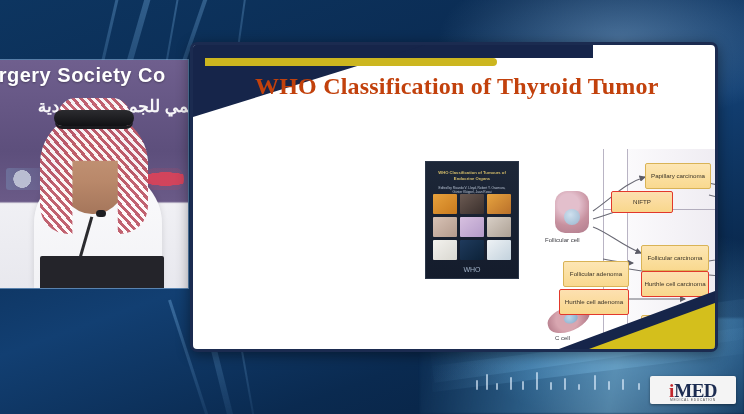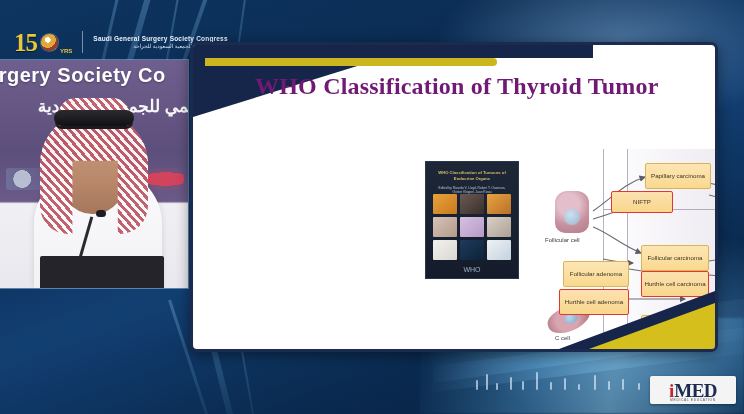--- a/index.html
+++ b/index.html
@@ -68,21 +68,21 @@
   .cl-ar{font-size:5.5px;color:#cfe0f2;white-space:nowrap;direction:rtl;}
 
   
   #slide{position:absolute;left:190px;top:42px;width:522px;height:304px;background:#ffffff;
      border:3px solid #1b2b50;border-radius:7px;overflow:hidden;box-shadow:0 3px 14px rgba(0,0,0,.45);}
   .sl-navy{position:absolute;left:0;top:0;width:232px;height:72px;background:#16254a;
      clip-path:polygon(0 0,100% 0,0 100%);}
   .sl-navybar{position:absolute;left:0;top:0;width:400px;height:13px;background:#16254a;}
   .sl-yellow2{position:absolute;left:12px;top:13px;width:292px;height:8px;background:#ccb61f;border-radius:0 4px 4px 0;}
   .sl-title{position:absolute;left:62px;top:28px;right:10px;
-     font-family:"Liberation Serif", serif;font-weight:bold;font-size:24px;color:#701a75;letter-spacing:.2px;}
+     font-family:"Liberation Serif", serif;font-weight:bold;font-size:24px;color:#c2410c;letter-spacing:.2px;}
 
   .sl-cornerNavy{position:absolute;right:0;bottom:0;width:190px;height:58px;background:#16254a;
      clip-path:polygon(34px 100%,100% 0,100% 100%);}
   .sl-cornerYellow{position:absolute;right:0;bottom:0;width:150px;height:46px;background:#d4bf1c;
      clip-path:polygon(24px 100%,100% 0,100% 100%);}
 
   
   #book{position:absolute;left:232px;top:116px;width:92px;height:116px;
      background:linear-gradient(180deg,#1d2738 0%,#141c2c 100%);border:1px solid #2b3648;padding:0;}
   .bk-t1{position:absolute;left:8px;right:8px;top:8px;text-align:center;font-size:4.2px;color:#d7bf6a;font-weight:bold;line-height:1.5;}
@@ -160,30 +160,20 @@
         <i style="left:152px;height:11px"></i>
       <i style="left:168px;height:7px"></i>
         <i style="left:182px;height:14px"></i>
         <i style="left:198px;height:8px"></i>
       <i style="left:214px;height:12px"></i>
         <i style="left:230px;height:6px"></i>
         <i style="left:246px;height:10px"></i>
     </div>
   </div>
 
-  <div id="congress-logo">
-    <span class="cl-15">15</span>
-    <span class="cl-badge"></span>
-    <span class="cl-yrs">YRS</span>
-    <span class="cl-divider"></span>
-    <span class="cl-txt">
-      <span class="cl-en">Saudi General Surgery Society Congress</span>
-      <span class="cl-ar">المؤتمر العلمي للجمعية السعودية للجراحة</span>
-    </span>
-  </div>
 
   <div id="presenter">
     <div class="pv-banner"></div>
     <div class="pv-bannertext">urgery Society Co</div>
     <div class="pv-arabic">لمي للجمعية السعودية</div>
     <div class="pv-logos">
       <div class="pv-logo1"></div>
       <div class="pv-logo2"></div>
     </div>
     <div class="pv-body"></div>

